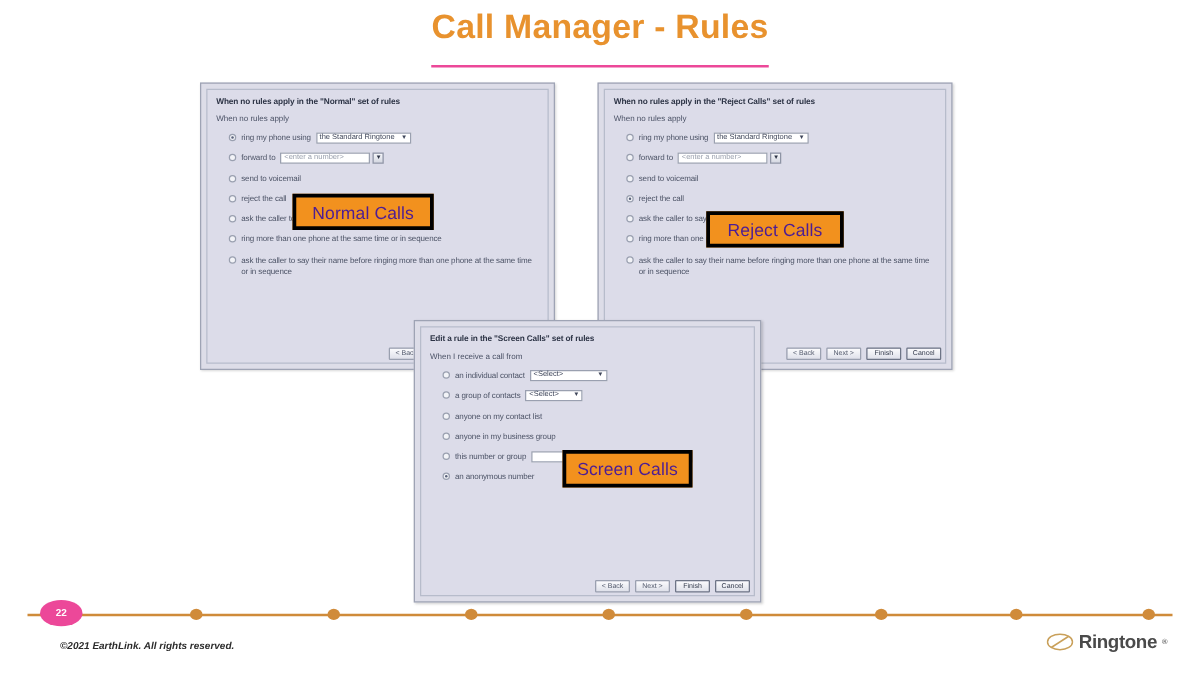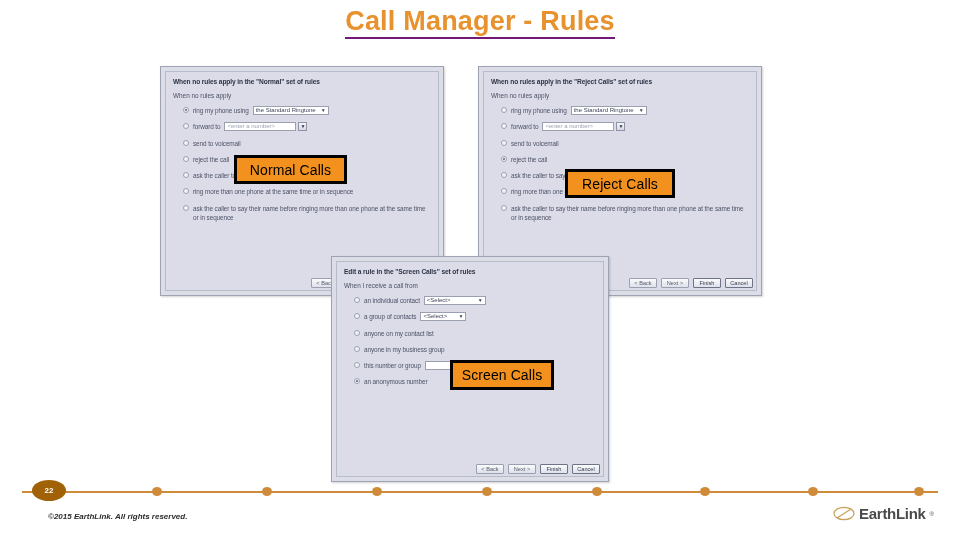--- a/index.html
+++ b/index.html
@@ -21,22 +21,22 @@
     top: 6px;
     left: 0;
     width: 960px;
     text-align: center;
     color: #e8922e;
     font-size: 27px;
     font-weight: bold;
     letter-spacing: 0.2px;
   }
   .slide-title .tx {
-    border-bottom: 2px solid #701a75;
-    padding-bottom: 1px;
+    border-bottom: 2px solid #ec4899;
+    padding-bottom: 16px;
   }
 
   
   .dlg {
     position: absolute;
     background: #dddde8;
     border: 1px solid #9ea3b4;
     box-sizing: border-box;
     font-size: 6.4px;
     color: #3a4050;
@@ -170,21 +170,21 @@
   
   #dlg-normal { left: 160px; top: 66px; width: 284px; height: 230px; }
   #dlg-reject { left: 478px; top: 66px; width: 284px; height: 230px; }
   #dlg-screen { left: 331px; top: 256px; width: 278px; height: 226px; z-index: 5; }
 
   
   .callout {
     position: absolute;
     background: #f2911e;
     border: 3px solid #000000;
-    color: #000000;
+    color: #4c1d95;
     font-size: 14px;
     font-family: "Liberation Sans", sans-serif;
     display: flex;
     align-items: center;
     justify-content: center;
     box-sizing: border-box;
     z-index: 20;
     letter-spacing: 0.1px;
   }
   #callout-normal { left: 234px; top: 155px; width: 113px; height: 29px; }
@@ -207,21 +207,21 @@
     height: 9px;
     background: #d08b3a;
     border-radius: 50%;
   }
   .page-bubble {
     position: absolute;
     left: 32px;
     top: 480px;
     width: 34px;
     height: 21px;
-    background: #a16207;
+    background: #ec4899;
     border-radius: 50%;
     color: #ffffff;
     font-size: 8px;
     display: flex;
     align-items: center;
     justify-content: center;
     font-weight: bold;
   }
   .copyright {
     position: absolute;
@@ -450,24 +450,24 @@
 <div class="footer-dot" style="left:152px"></div>
 <div class="footer-dot" style="left:262px"></div>
 <div class="footer-dot" style="left:372px"></div>
 <div class="footer-dot" style="left:482px"></div>
 <div class="footer-dot" style="left:592px"></div>
 <div class="footer-dot" style="left:700px"></div>
 <div class="footer-dot" style="left:808px"></div>
 <div class="footer-dot" style="left:914px"></div>
 
 <div class="page-bubble">22</div>
-<div class="copyright">©2015 EarthLink. All rights reserved.</div>
+<div class="copyright">©2021 EarthLink. All rights reserved.</div>
 
 <div class="logo">
   <span class="logo-mark">
     <svg width="22" height="15" viewBox="0 0 22 15">
       <ellipse cx="11" cy="7.5" rx="10" ry="6.2" fill="none" stroke="#c9a05a" stroke-width="1.2"></ellipse>
       <line x1="4" y1="12" x2="18" y2="3" stroke="#c9a05a" stroke-width="1.2"></line>
     </svg>
   </span>
-  <span class="logo-text">EarthLink</span>
+  <span class="logo-text">Ringtone</span>
   <span class="logo-tm">®</span>
 </div>
 
 </body></html>

